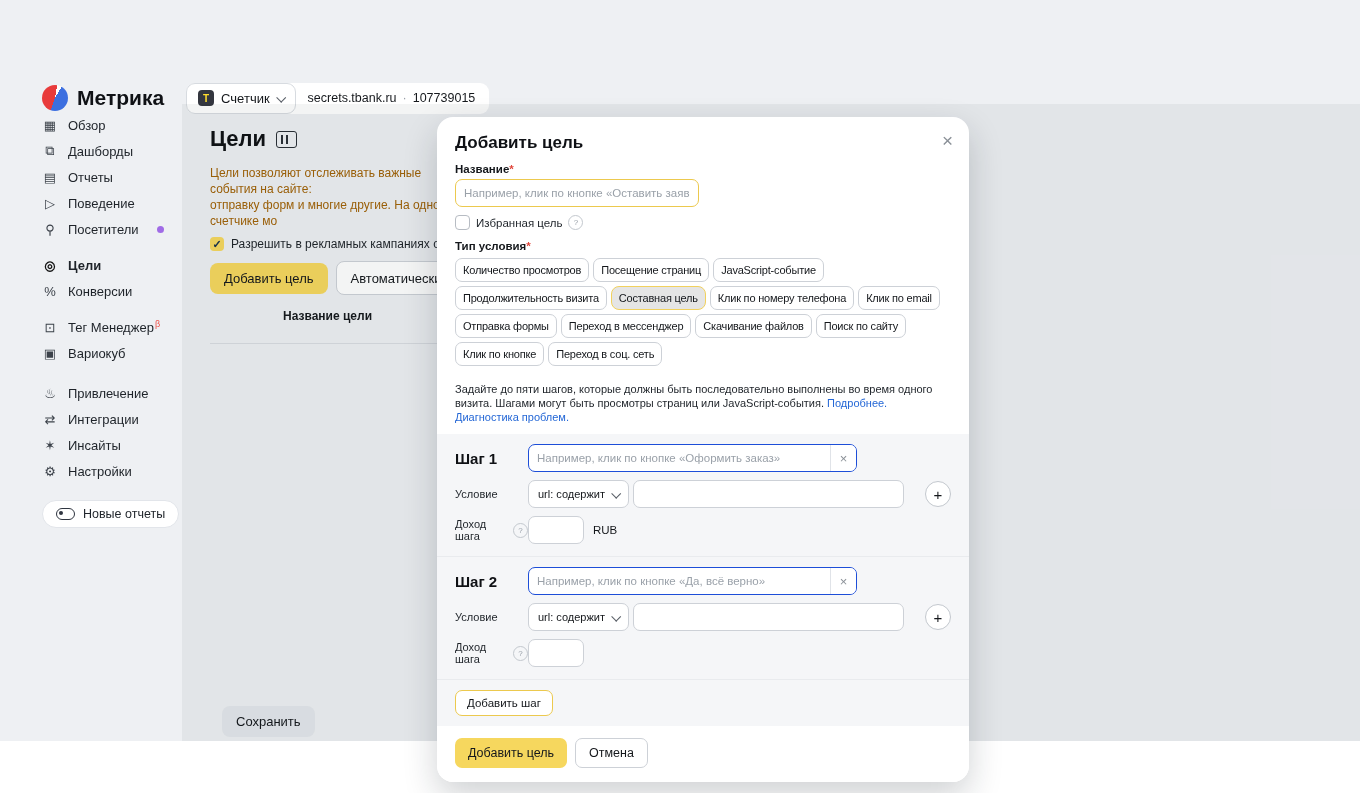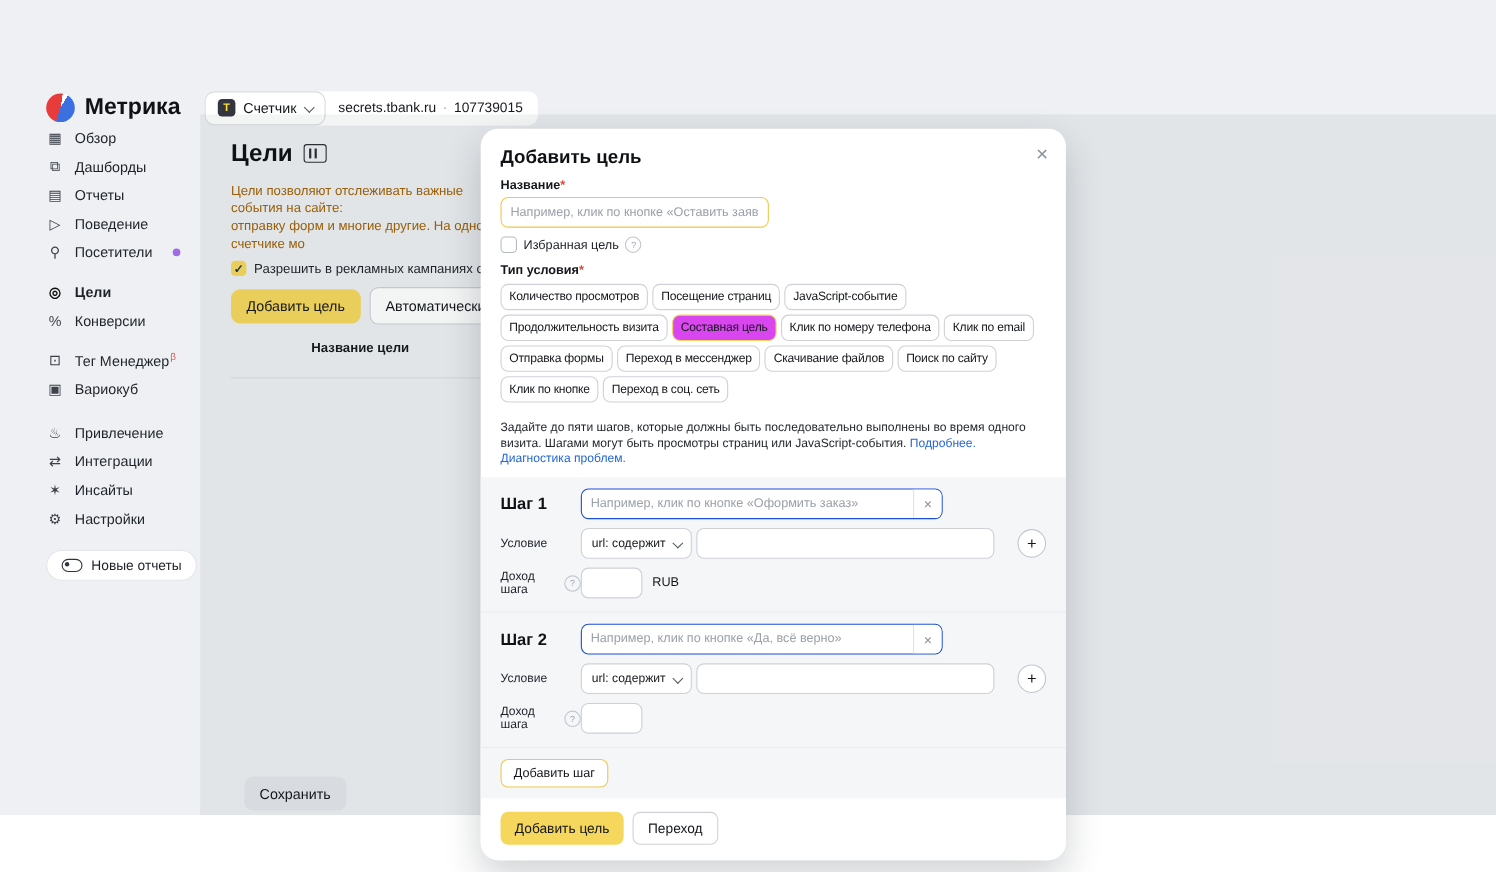--- a/index.html
+++ b/index.html
@@ -70,21 +70,21 @@
   .modal-close{position:absolute;right:16px;top:14px;font-size:19px;color:#8a9097;cursor:pointer;line-height:1;}
   .field-label{margin-top:10px;font-size:11.5px;font-weight:700;color:#14171b;}
   .req{color:#e0473c;}
   .name-input{margin-top:4px;width:226px;height:26px;border:1.5px solid #ecc94e;border-radius:7px;padding:0 8px;font-size:11.5px;font-family:inherit;color:#14171b;outline:none;background:#fff;}
   input::placeholder{color:#9aa1a9;}
   .fav-row{margin-top:8px;display:flex;align-items:center;gap:6px;font-size:11.5px;color:#1e2329;cursor:pointer;}
   .small-box{width:13px;height:13px;border:1px solid #b7bcc3;border-radius:4px;background:#fff;flex:none;}
   .qmark-sm{width:13px;height:13px;border-radius:50%;border:1px solid #c3c8ce;color:#9aa1a9;font-size:8px;display:inline-flex;align-items:center;justify-content:center;flex:none;}
   .chips{margin-top:6px;margin-right:-10px;display:flex;flex-wrap:wrap;gap:4px;}
   .chip{white-space:nowrap;padding:4px 7px;border:1px solid #cdd1d7;border-radius:7px;background:#fff;font-size:11px;letter-spacing:-0.2px;color:#14171b;cursor:pointer;line-height:14px;}
-  .chip.selected{background:#d946ef;border-color:#f1d15e;}
+  .chip.selected{background:#e5e5e5;border-color:#f1d15e;border-radius:8px;}
   .hint{margin-top:16px;font-size:11px;line-height:14px;color:#1e2329;}
   .hint a{color:#2467d6;text-decoration:none;cursor:pointer;}
   .steps{margin:10px -18px 0;background:#f5f6f8;border-radius:0;}
   .step{padding:10px 18px 12px;}
   .step + .step,.add-step-block{border-top:1px solid #e9ebee;}
   .step-row{display:flex;align-items:center;}
   .step-row + .step-row{margin-top:8px;}
   .step-title{width:73px;font-size:15px;font-weight:700;color:#0f1115;flex:none;}
   .row-label{width:73px;font-size:11px;color:#1e2329;flex:none;display:flex;align-items:center;gap:3px;}
   .step-input{display:flex;width:327px;height:26px;border:1px solid #1d4ed8;border-radius:7px;background:#fff;overflow:hidden;}
@@ -308,16 +308,16 @@
         </div>
       </div>
 
       <div class="add-step-block">
         <button class="add-step-btn">Добавить шаг</button>
       </div>
     </div>
 
     <div class="modal-footer">
       <button class="btn-sm yellow">Добавить цель</button>
-      <button class="btn-sm white">Переход</button>
+      <button class="btn-sm white">Отмена</button>
     </div>
   </div>
 </div>
 
 </body></html>

